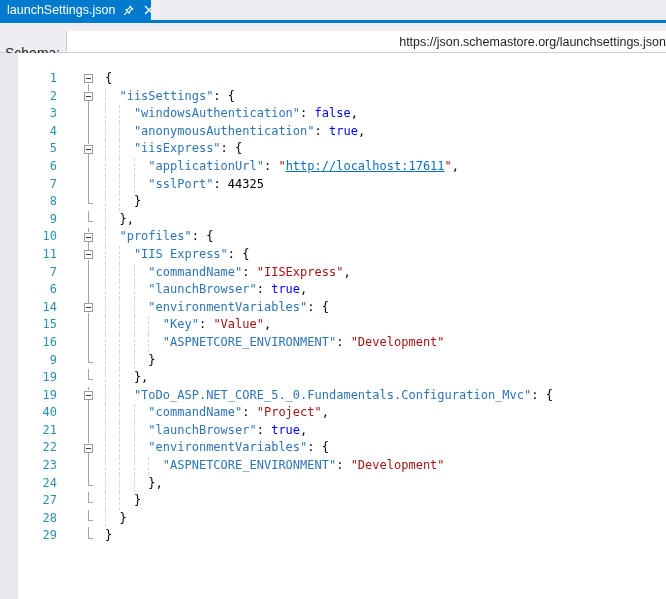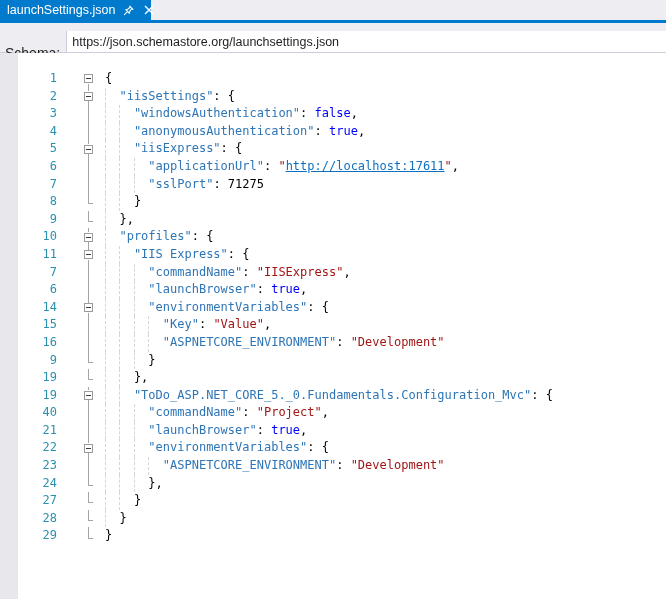--- a/index.html
+++ b/index.html
@@ -14,21 +14,21 @@
   .tab-title{flex:1;white-space:nowrap;}
   .tab .ico{display:flex;align-items:center;justify-content:center;width:13px;height:13px;flex:none;}
   .tab-underline{position:absolute;left:0;top:20px;height:3px;width:100%;background:var(--accent,#007ACC);}
 
   
   .schemabar{height:21px;display:flex;align-items:stretch;background:var(--strip-bg,#EEEEF2);
              border-bottom:1px solid var(--border,#CCCEDB);}
   .schema-label{font-size:14px;color:#1E1E1E;line-height:21px;padding:12px 6px 0 5px;white-space:nowrap;}
   .schema-field{flex:1;background:#fff;border:none;border-left:1px solid var(--border,#CCCEDB);
                 font-family:"Liberation Sans",sans-serif;font-size:12.5px;color:#1E1E1E;
-                padding:0 0 0 5px;margin:0;outline:none;}
+                padding:0 0 0 5px;margin:0;outline:none;text-align:right;}
 
   
   .editor{position:relative;height:554px;background:#fff;overflow:hidden;padding-top:17px;box-sizing:border-box;}
   .margin{position:absolute;left:0;top:0;bottom:0;width:18px;background:var(--margin-bg,#E8E8EC);}
   .cl{display:flex;height:17.6px;line-height:17.6px;font-family:"DejaVu Sans Mono",monospace;
       font-size:12px;white-space:pre;padding-left:18px;}
   .ln{width:39px;text-align:right;color:var(--line-number,#2B91AF);flex:none;position:relative;z-index:1;}
   .fold{margin-left:25px;width:14px;flex:none;position:relative;}
   .ct{margin-left:9px;position:relative;flex:1;}
   .ct .guide{position:absolute;top:0;bottom:0;width:0;border-left:1px dashed #D6D6D6;}
@@ -89,21 +89,21 @@
 
   <div class="editor">
     <div class="margin"></div>
     <div id="code">
         <div class="cl"><span class="ln">1</span><span class="fold box1"><b class="sq"></b></span><span class="ct" style="padding-left: 0ch;"><span class="tk-p">{</span></span></div>
         <div class="cl"><span class="ln">2</span><span class="fold box"><b class="sq"></b></span><span class="ct" style="padding-left: 2ch;"><i class="guide" style="left: 0ch;"></i><span class="tk-k">"iisSettings"</span><span class="tk-p">: {</span></span></div>
         <div class="cl"><span class="ln">3</span><span class="fold line"></span><span class="ct" style="padding-left: 4ch;"><i class="guide" style="left: 0ch;"></i><i class="guide" style="left: 2ch;"></i><span class="tk-k">"windowsAuthentication"</span><span class="tk-p">: </span><span class="tk-b">false</span><span class="tk-p">,</span></span></div>
         <div class="cl"><span class="ln">4</span><span class="fold line"></span><span class="ct" style="padding-left: 4ch;"><i class="guide" style="left: 0ch;"></i><i class="guide" style="left: 2ch;"></i><span class="tk-k">"anonymousAuthentication"</span><span class="tk-p">: </span><span class="tk-b">true</span><span class="tk-p">,</span></span></div>
         <div class="cl"><span class="ln">5</span><span class="fold box"><b class="sq"></b></span><span class="ct" style="padding-left: 4ch;"><i class="guide" style="left: 0ch;"></i><i class="guide" style="left: 2ch;"></i><span class="tk-k">"iisExpress"</span><span class="tk-p">: {</span></span></div>
         <div class="cl"><span class="ln">6</span><span class="fold line"></span><span class="ct" style="padding-left: 6ch;"><i class="guide" style="left: 0ch;"></i><i class="guide" style="left: 2ch;"></i><i class="guide" style="left: 4ch;"></i><span class="tk-k">"applicationUrl"</span><span class="tk-p">: </span><span class="tk-s">"</span><span class="tk-l">http://localhost:17611</span><span class="tk-s">"</span><span class="tk-p">,</span></span></div>
-        <div class="cl"><span class="ln">7</span><span class="fold line"></span><span class="ct" style="padding-left: 6ch;"><i class="guide" style="left: 0ch;"></i><i class="guide" style="left: 2ch;"></i><i class="guide" style="left: 4ch;"></i><span class="tk-k">"sslPort"</span><span class="tk-p">: </span><span class="tk-n">71275</span></span></div>
+        <div class="cl"><span class="ln">7</span><span class="fold line"></span><span class="ct" style="padding-left: 6ch;"><i class="guide" style="left: 0ch;"></i><i class="guide" style="left: 2ch;"></i><i class="guide" style="left: 4ch;"></i><span class="tk-k">"sslPort"</span><span class="tk-p">: </span><span class="tk-n">44325</span></span></div>
         <div class="cl"><span class="ln">8</span><span class="fold end"></span><span class="ct" style="padding-left: 4ch;"><i class="guide" style="left: 0ch;"></i><i class="guide" style="left: 2ch;"></i><span class="tk-p">}</span></span></div>
         <div class="cl"><span class="ln">9</span><span class="fold end"></span><span class="ct" style="padding-left: 2ch;"><i class="guide" style="left: 0ch;"></i><span class="tk-p">},</span></span></div>
         <div class="cl"><span class="ln">10</span><span class="fold box"><b class="sq"></b></span><span class="ct" style="padding-left: 2ch;"><i class="guide" style="left: 0ch;"></i><span class="tk-k">"profiles"</span><span class="tk-p">: {</span></span></div>
         <div class="cl"><span class="ln">11</span><span class="fold box"><b class="sq"></b></span><span class="ct" style="padding-left: 4ch;"><i class="guide" style="left: 0ch;"></i><i class="guide" style="left: 2ch;"></i><span class="tk-k">"IIS Express"</span><span class="tk-p">: {</span></span></div>
         <div class="cl"><span class="ln">7</span><span class="fold line"></span><span class="ct" style="padding-left: 6ch;"><i class="guide" style="left: 0ch;"></i><i class="guide" style="left: 2ch;"></i><i class="guide" style="left: 4ch;"></i><span class="tk-k">"commandName"</span><span class="tk-p">: </span><span class="tk-s">"IISExpress"</span><span class="tk-p">,</span></span></div>
         <div class="cl"><span class="ln">6</span><span class="fold line"></span><span class="ct" style="padding-left: 6ch;"><i class="guide" style="left: 0ch;"></i><i class="guide" style="left: 2ch;"></i><i class="guide" style="left: 4ch;"></i><span class="tk-k">"launchBrowser"</span><span class="tk-p">: </span><span class="tk-b">true</span><span class="tk-p">,</span></span></div>
         <div class="cl"><span class="ln">14</span><span class="fold box"><b class="sq"></b></span><span class="ct" style="padding-left: 6ch;"><i class="guide" style="left: 0ch;"></i><i class="guide" style="left: 2ch;"></i><i class="guide" style="left: 4ch;"></i><span class="tk-k">"environmentVariables"</span><span class="tk-p">: {</span></span></div>
         <div class="cl"><span class="ln">15</span><span class="fold line"></span><span class="ct" style="padding-left: 8ch;"><i class="guide" style="left: 0ch;"></i><i class="guide" style="left: 2ch;"></i><i class="guide" style="left: 4ch;"></i><i class="guide" style="left: 6ch;"></i><span class="tk-k">"Key"</span><span class="tk-p">: </span><span class="tk-s">"Value"</span><span class="tk-p">,</span></span></div>
         <div class="cl"><span class="ln">16</span><span class="fold line"></span><span class="ct" style="padding-left: 8ch;"><i class="guide" style="left: 0ch;"></i><i class="guide" style="left: 2ch;"></i><i class="guide" style="left: 4ch;"></i><i class="guide" style="left: 6ch;"></i><span class="tk-k">"ASPNETCORE_ENVIRONMENT"</span><span class="tk-p">: </span><span class="tk-s">"Development"</span></span></div>
         <div class="cl"><span class="ln">9</span><span class="fold end"></span><span class="ct" style="padding-left: 6ch;"><i class="guide" style="left: 0ch;"></i><i class="guide" style="left: 2ch;"></i><i class="guide" style="left: 4ch;"></i><span class="tk-p">}</span></span></div>

